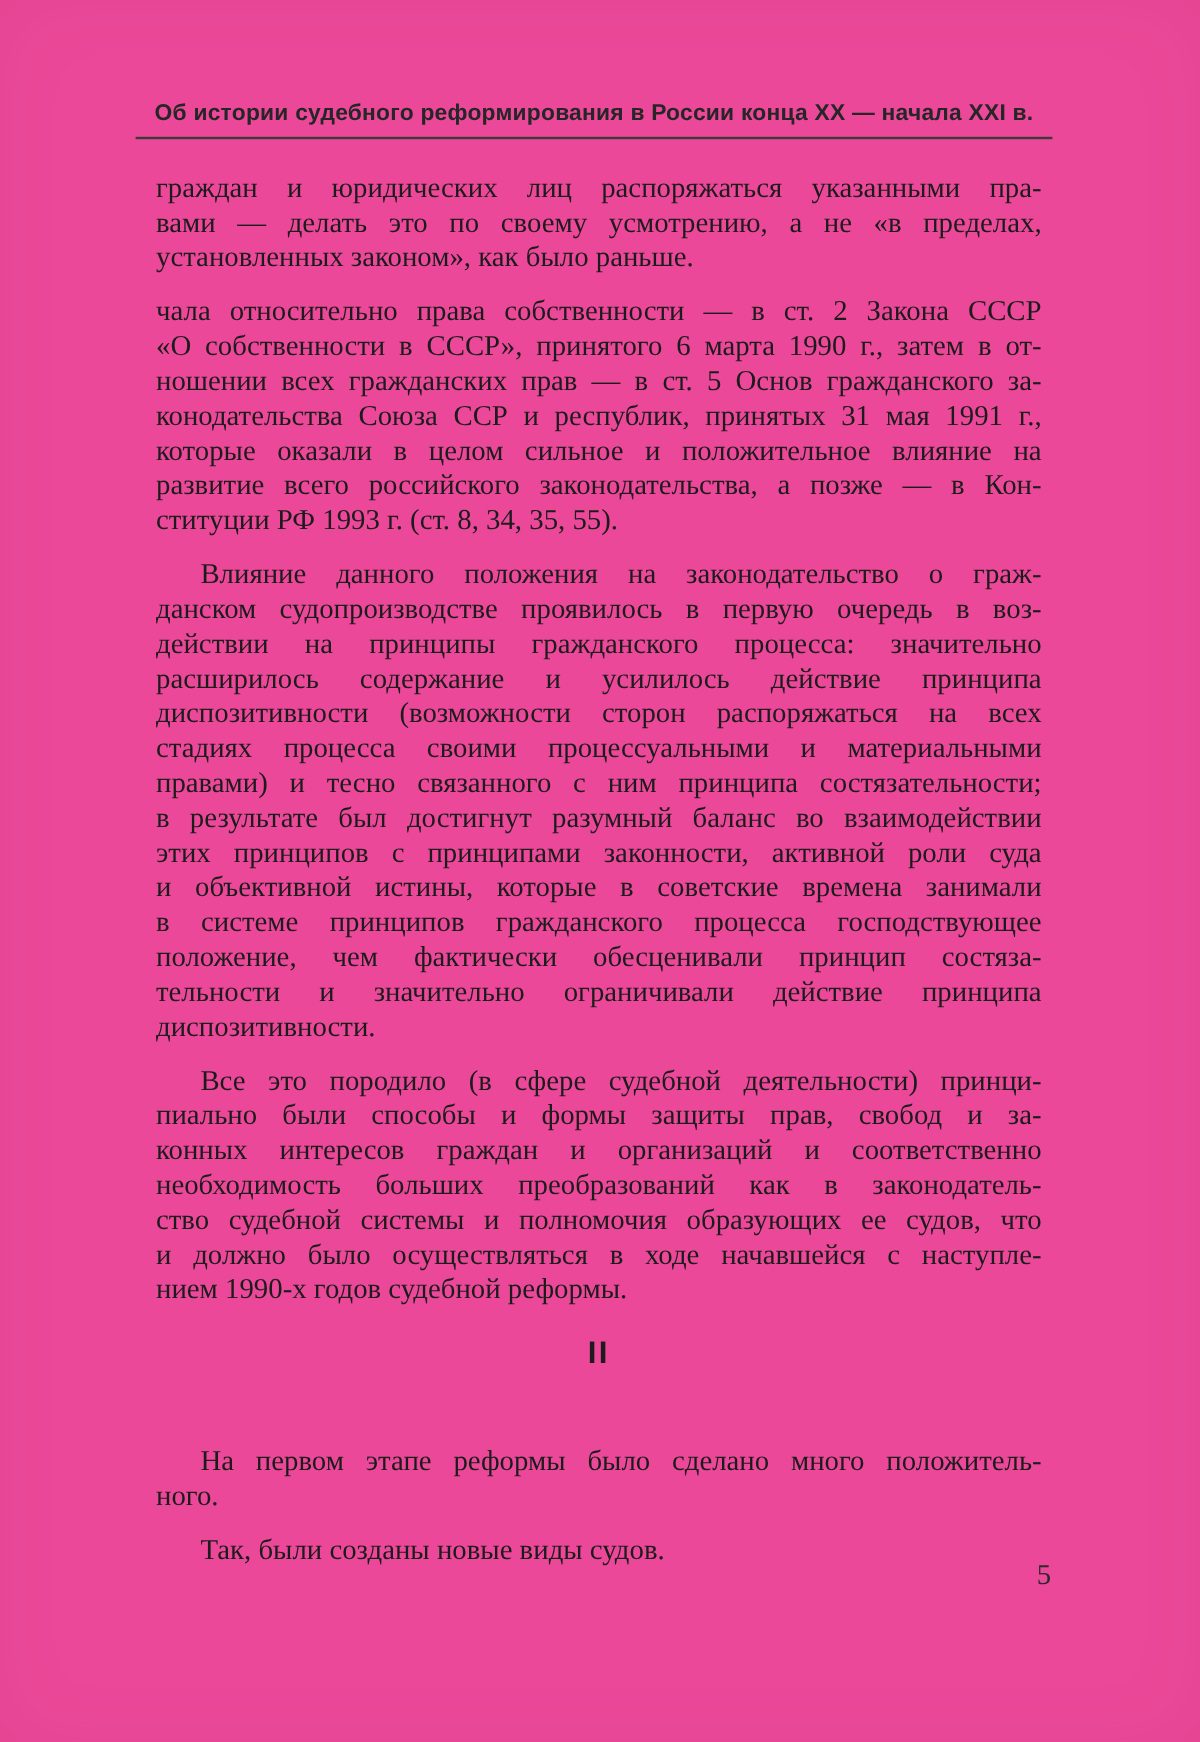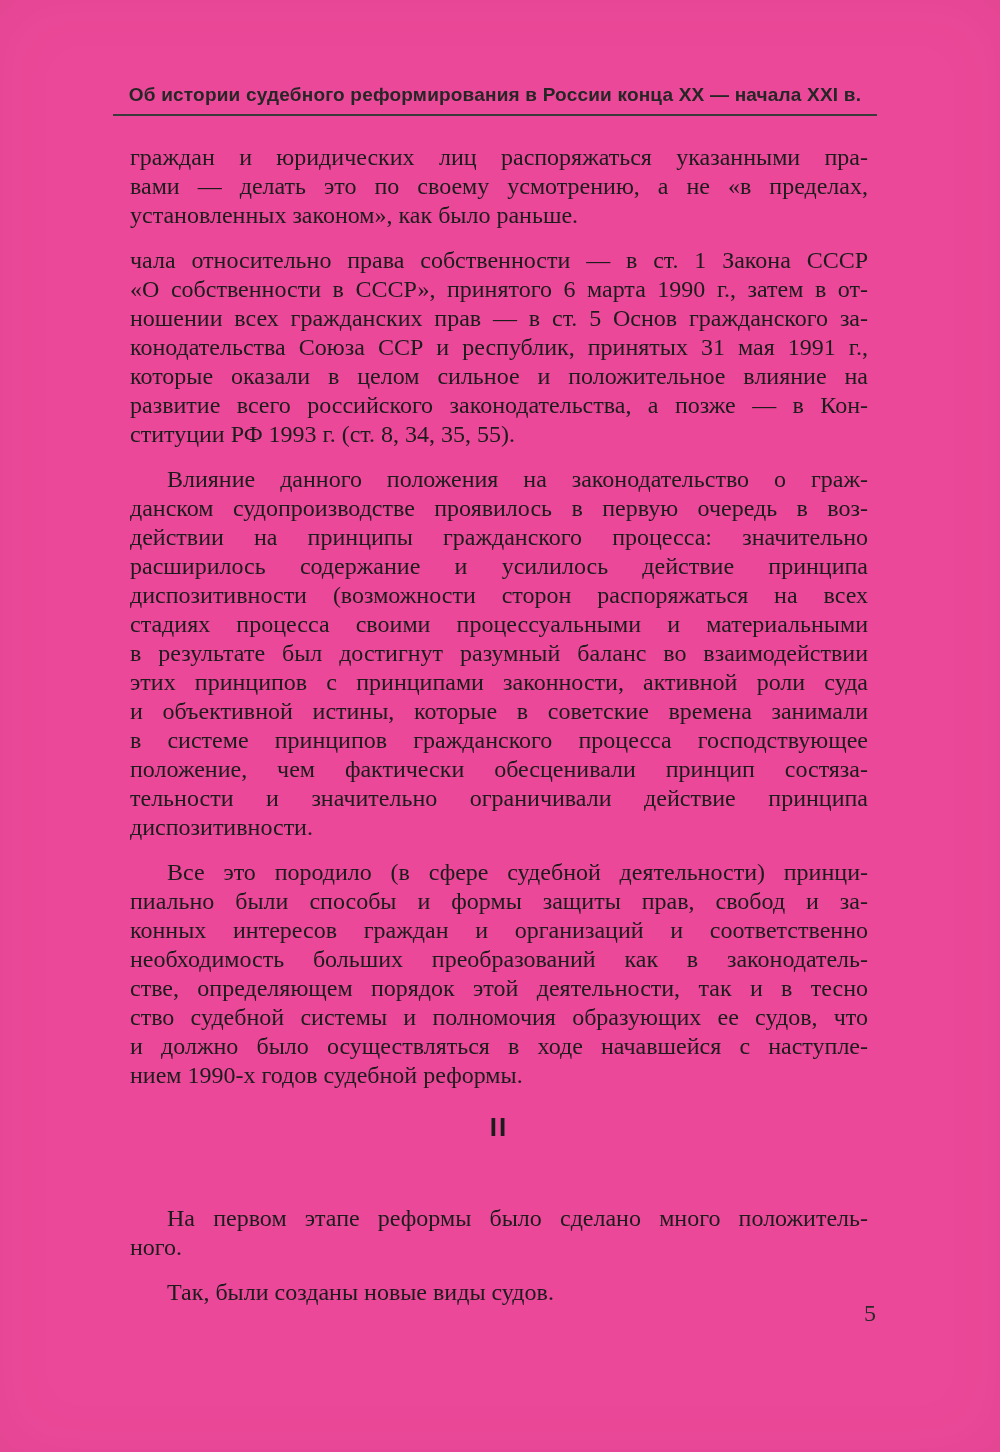--- a/index.html
+++ b/index.html
@@ -75,49 +75,49 @@
   <div class="running-header">Об истории судебного реформирования в России конца XX — начала XXI в.</div>
 
   <div class="content">
     <div id="paras-before">
         <div class="paragraph">
           <div class="line">граждан и юридических лиц распоряжаться указанными пра-</div>
           <div class="line">вами — делать это по своему усмотрению, а не «в пределах,</div>
           <div class="line last">установленных законом», как было раньше.</div>
         </div>
         <div class="paragraph">
-          <div class="line">чала относительно права собственности — в ст. 1 Закона СССР</div>
+          <div class="line">чала относительно права собственности — в ст. 2 Закона СССР</div>
           <div class="line">«О собственности в СССР», принятого 6 марта 1990 г., затем в от-</div>
           <div class="line">ношении всех гражданских прав — в ст. 5 Основ гражданского за-</div>
           <div class="line">конодательства Союза ССР и республик, принятых 31 мая 1991 г.,</div>
           <div class="line">которые оказали в целом сильное и положительное влияние на</div>
           <div class="line">развитие всего российского законодательства, а позже — в Кон-</div>
           <div class="line last">ституции РФ 1993 г. (ст. 8, 34, 35, 55).</div>
         </div>
         <div class="paragraph">
           <div class="line first">Влияние данного положения на законодательство о граж-</div>
           <div class="line">данском судопроизводстве проявилось в первую очередь в воз-</div>
           <div class="line">действии на принципы гражданского процесса: значительно</div>
           <div class="line">расширилось содержание и усилилось действие принципа</div>
           <div class="line">диспозитивности (возможности сторон распоряжаться на всех</div>
           <div class="line">стадиях процесса своими процессуальными и материальными</div>
+          <div class="line">правами) и тесно связанного с ним принципа состязательности;</div>
           <div class="line">в результате был достигнут разумный баланс во взаимодействии</div>
           <div class="line">этих принципов с принципами законности, активной роли суда</div>
           <div class="line">и объективной истины, которые в советские времена занимали</div>
           <div class="line">в системе принципов гражданского процесса господствующее</div>
           <div class="line">положение, чем фактически обесценивали принцип состяза-</div>
           <div class="line">тельности и значительно ограничивали действие принципа</div>
           <div class="line last">диспозитивности.</div>
         </div>
         <div class="paragraph">
           <div class="line first">Все это породило (в сфере судебной деятельности) принци-</div>
           <div class="line">пиально были способы и формы защиты прав, свобод и за-</div>
           <div class="line">конных интересов граждан и организаций и соответственно</div>
           <div class="line">необходимость больших преобразований как в законодатель-</div>
-          <div class="line">стве, определяющем порядок этой деятельности, так и в тесно</div>
           <div class="line">ство судебной системы и полномочия образующих ее судов, что</div>
           <div class="line">и должно было осуществляться в ходе начавшейся с наступле-</div>
           <div class="line last">нием 1990-х годов судебной реформы.</div>
         </div>
       </div>
 
     <div class="section-heading">II</div>
 
     <div id="paras-after">
         <div class="paragraph">

